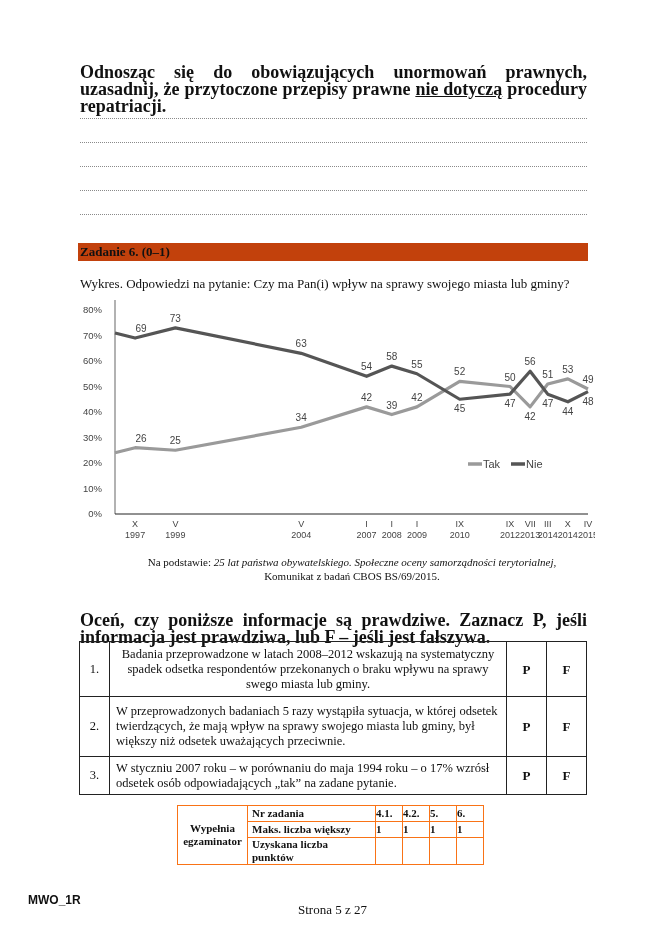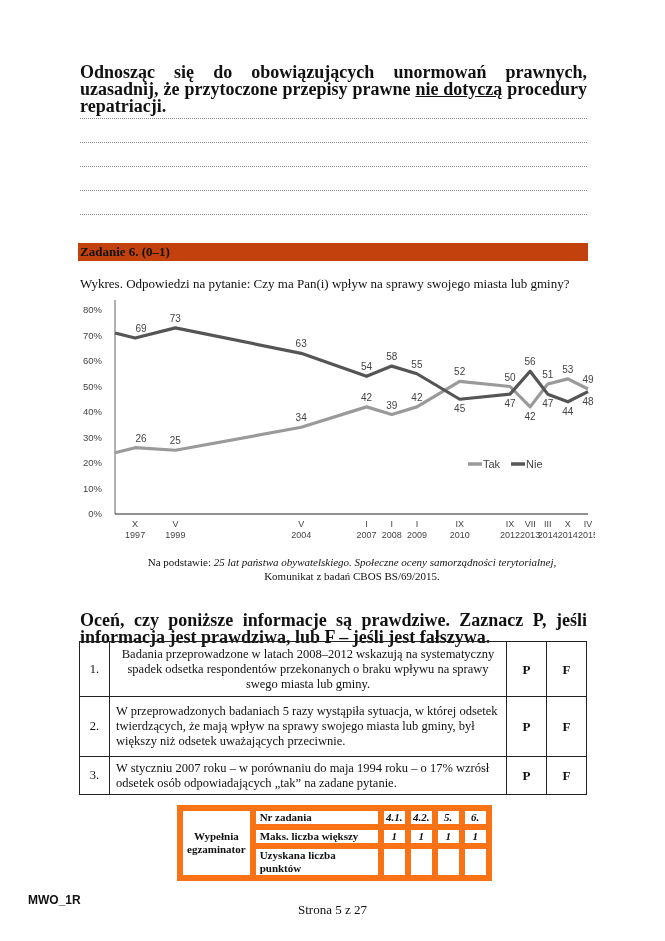--- a/index.html
+++ b/index.html
@@ -27,24 +27,24 @@
     table.tf { position: absolute; left: 79px; top: 641px; width: 508px; border-collapse: collapse; font-size: 12.5px; line-height: 15px; }
     table.tf td { border: 1.5px solid #222; vertical-align: middle; }
     table.tf td.num { width: 30px; text-align: center; }
     table.tf td.txt { padding: 2px 6px; }
     table.tf td.pf { width: 40px; text-align: center; font-weight: bold; font-size: 13px; }
     table.tf tr.r1 td { height: 55px; text-align: center; }
     table.tf tr.r2 td { height: 60px; }
     table.tf tr.r3 td { height: 38px; }
 
     table.exam { position: absolute; left: 177px; top: 805px; border-collapse: collapse; font-size: 11px; font-weight: bold; line-height: 13px; }
-    table.exam td { border: 6px solid #f97316; height: 16px; padding: 0 4px; }
+    table.exam td { border: 1px solid #f97316; height: 16px; padding: 0 4px; }
     table.exam td.who { width: 70px; text-align: center; margin-left: 18px; }
     table.exam td.lbl { width: 128px; }
-    table.exam td.c { width: 27px; text-align: center; padding: 0; font-style: italic; }
+    table.exam td.c { width: 27px; text-align: left; padding: 0; }
 
     .code { position: absolute; left: 28px; top: 893px; font-family: Liberation Sans, sans-serif; font-weight: bold; font-size: 12px; }
     .pageno { position: absolute; left: 0; width: 665px; top: 902px; text-align: center; font-size: 13px; }
   </style>
 </head>
 <body>
 
 <div class="instr q5">
   <span>Odnosząc się do obowiązujących unormowań prawnych, uzasadnij, że przytoczone przepisy prawne </span><u>nie dotyczą</u><span> procedury repatriacji.</span>
 </div>

